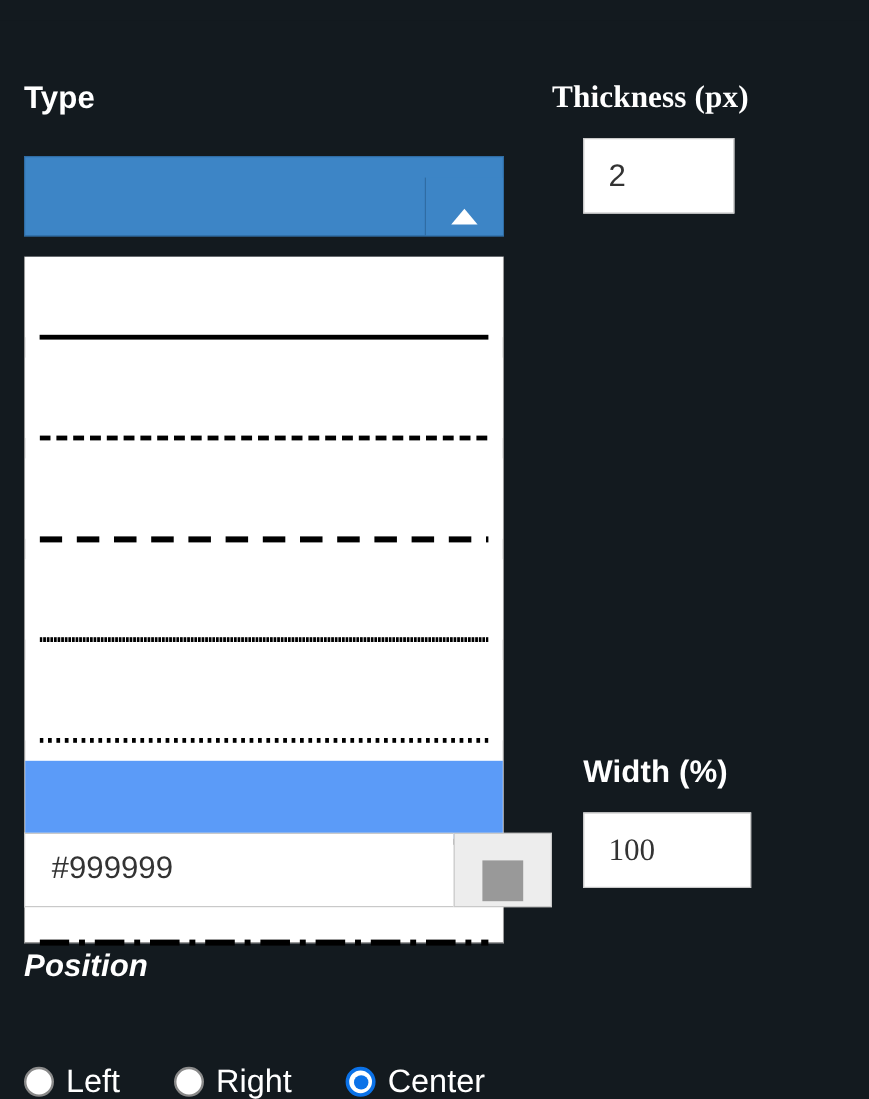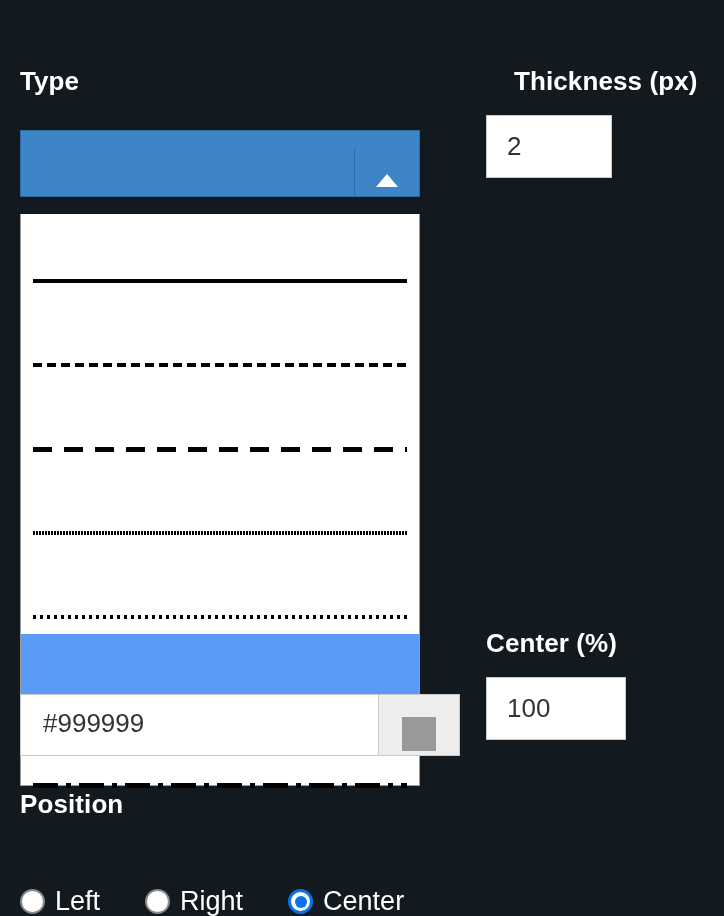--- a/index.html
+++ b/index.html
@@ -19,23 +19,23 @@
   
   .field-label {
     position: absolute;
     color: #ffffff;
     font-size: 26px;
     font-weight: bold;
     letter-spacing: 0.1px;
     white-space: nowrap;
   }
   #label-type     { left: 20px;  top: 32px; }
-  #label-thickness{ left: 514px; top: 32px; }
+  #label-thickness{ left: 460px; top: 32px; font-family: Liberation Serif, serif; }
   #label-width    { left: 486px; top: 594px; }
-  #label-position { left: 20px;  top: 755px; }
+  #label-position { left: 20px;  top: 755px; font-style: italic; }
 
   
   .select-wrap {
     position: absolute;
     left: 20px; top: 79px;
     width: 400px;
   }
   .select-head {
     position: relative;
     display: flex;
@@ -185,21 +185,21 @@
     position: absolute;
     background: #ffffff;
     border: 1px solid #c9c9c9;
     color: #333333;
     font-size: 26px;
     font-family: "Liberation Sans", sans-serif;
     padding: 0 0 0 20px;
     outline: none;
   }
   #input-thickness { left: 486px; top: 81px;  width: 126px; height: 63px; }
-  #input-width     { left: 486px; top: 643px; width: 140px; height: 63px; }
+  #input-width     { left: 486px; top: 643px; width: 140px; height: 63px; font-family: Liberation Serif, serif; }
 
   
   .radio-group {
     position: absolute;
     left: 20px; top: 818px;
     display: flex;
     align-items: flex-end;
   }
   .radio-item {
     display: flex;
@@ -291,21 +291,21 @@
         <span class="line-preview lp-dash-dot">
             <i></i>
           </span>
       </div>
     </div>
   </div>
 
   <div class="field-label" id="label-thickness">Thickness (px)</div>
   <input class="num-input" id="input-thickness" type="text" value="2" style="">
 
-  <div class="field-label" id="label-width">Center (%)</div>
+  <div class="field-label" id="label-width">Width (%)</div>
   <input class="num-input" id="input-width" type="text" value="100" style="">
 
   <div class="color-row">
     <input class="color-text" type="text" value="#999999" style="">
     <div class="color-swatch-btn">
       <span class="color-swatch"></span>
     </div>
   </div>
 
   <div class="field-label" id="label-position">Position</div>

